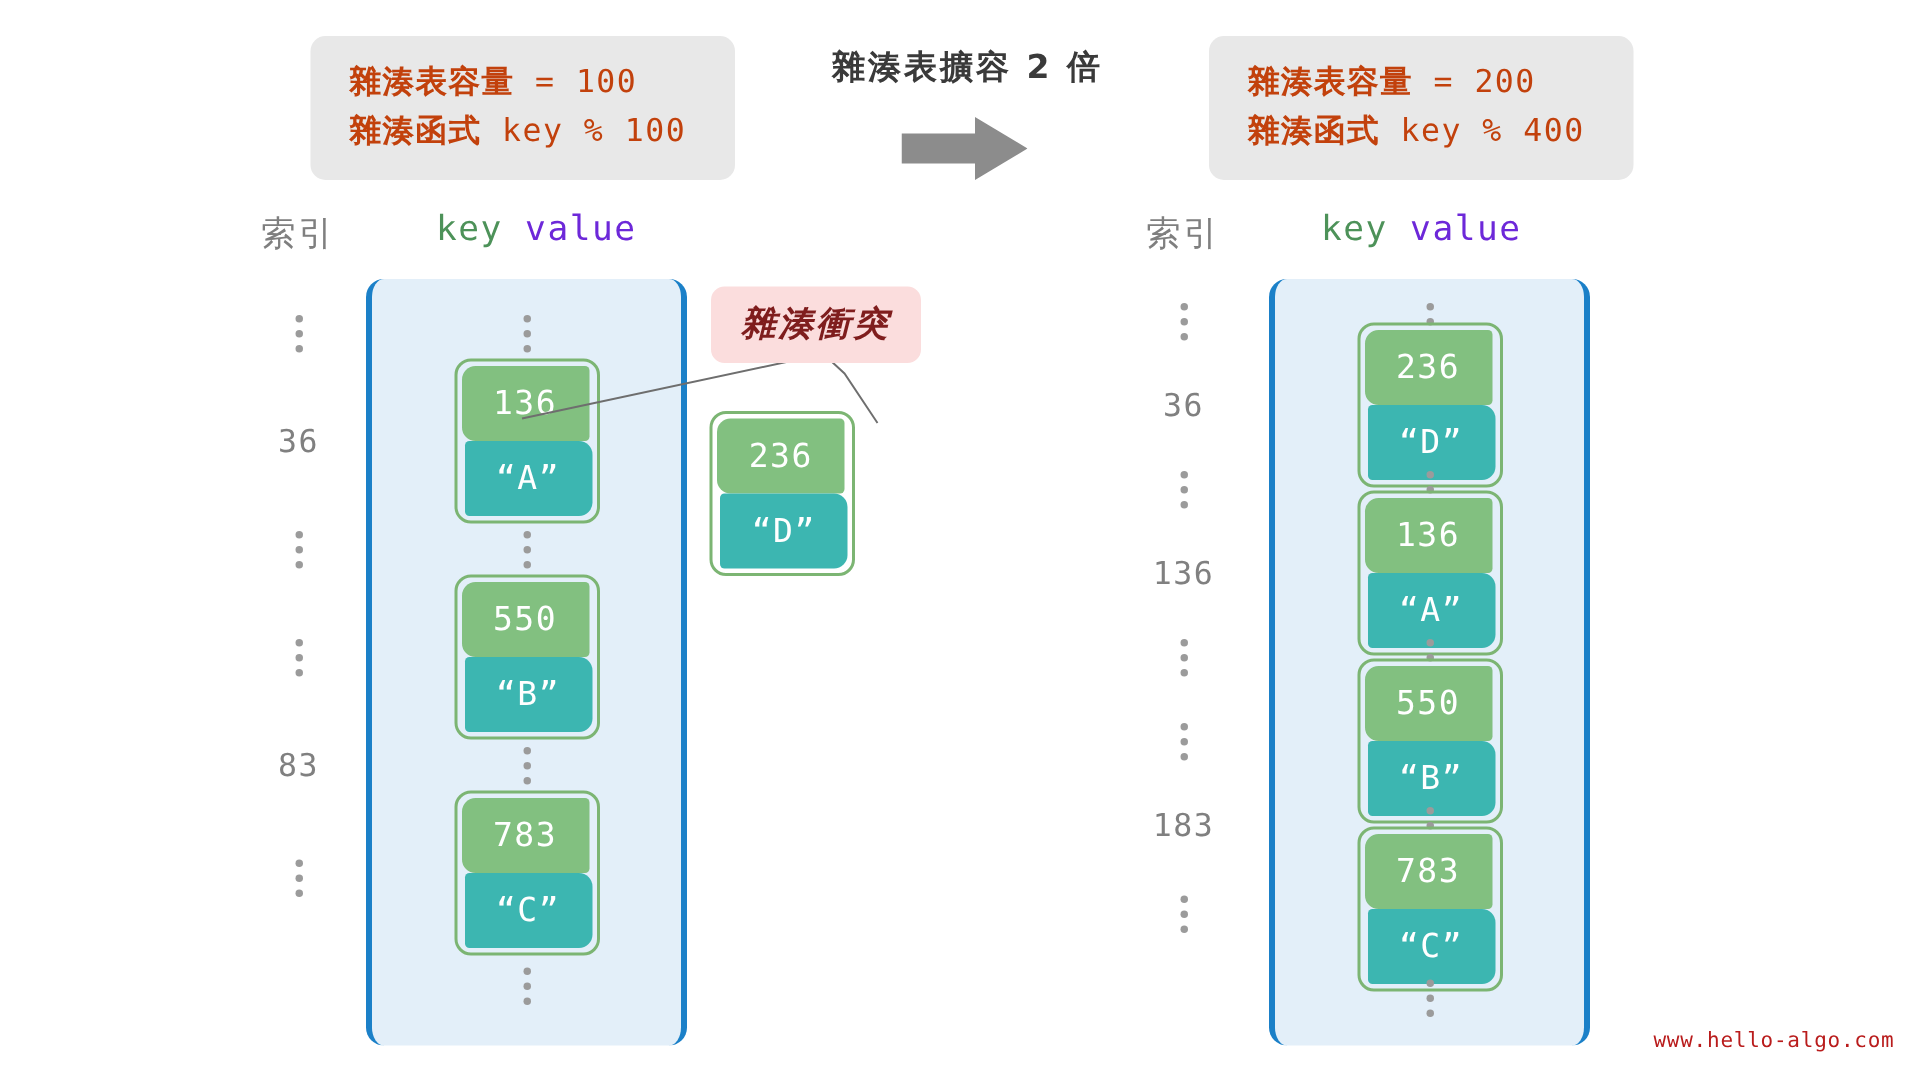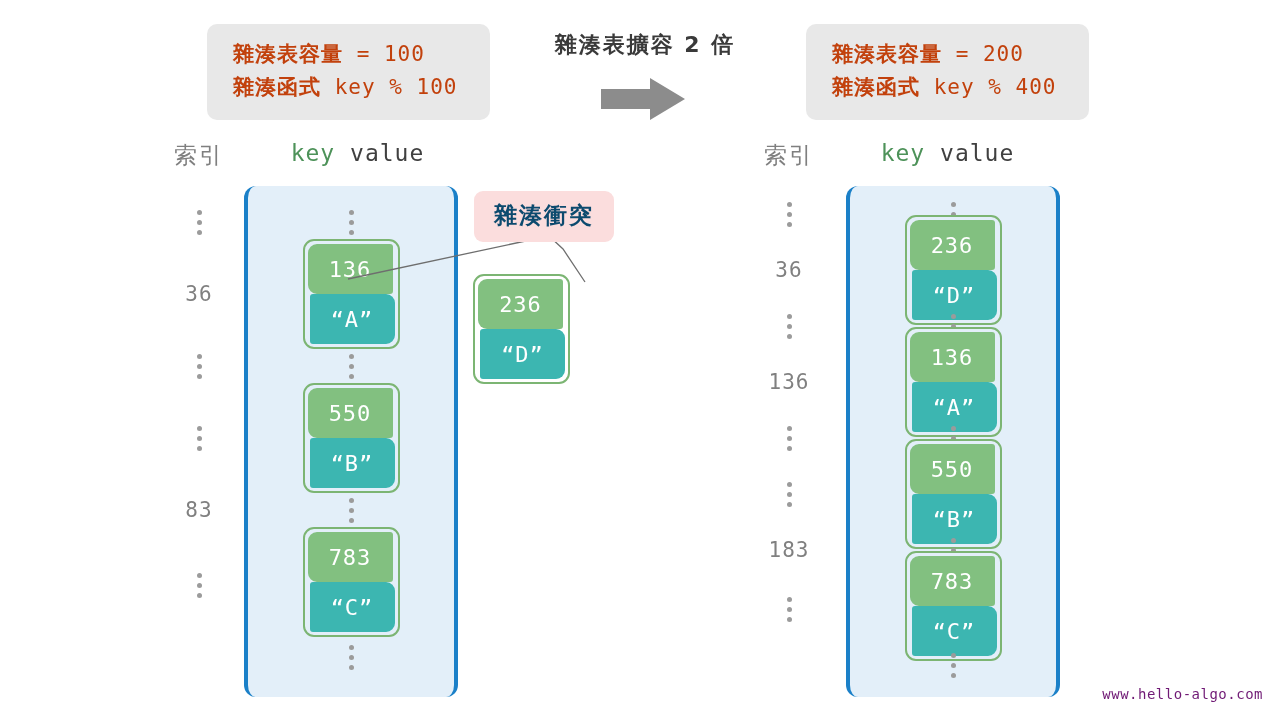--- a/index.html
+++ b/index.html
@@ -96,21 +96,21 @@
     left: 85px;
     top: 0;
     width: 225px;
     text-align: center;
     font-family: "DejaVu Sans Mono", "Liberation Mono", monospace;
     font-size: 23px;
     letter-spacing: 1px;
     white-space: pre;
   }
   .head .kv-head .k { color: #4d9259; }
-  .head .kv-head .v { color: #404040; }
+  .head .kv-head .v { color: #6d28d9; }
 
   
   .idx-col {
     position: absolute;
     left: 0;
     top: 46px;
     width: 78px;
   }
   .idx-cell {
     display: flex;
@@ -200,43 +200,44 @@
   }
 
   
   #collision-badge {
     position: absolute;
     left: 474px;
     top: 191px;
     background: #fbdddd;
     border-radius: 9px;
     padding: 9px 20px 11px 20px;
-    color: #0c4a6e;
+    color: #7f1d1d;
     font-size: 23px;
     font-weight: bold;
     letter-spacing: 2px;
     white-space: pre;
+    font-style: italic;
   }
 
   
   #leaders {
     position: absolute;
     left: 0; top: 0;
     width: 1280px; height: 720px;
     pointer-events: none;
   }
 
   
   #watermark {
     position: absolute;
     right: 17px;
     bottom: 18px;
     font-family: "DejaVu Sans Mono", "Liberation Mono", monospace;
     font-size: 14px;
-    color: #701a75;
+    color: #b91c1c;
     letter-spacing: 0.5px;
   }
 </style>
 </head>
 <body>
 
 <div id="canvas">
 
   <div class="info-box" id="info-left">
     <div class="info-line">

